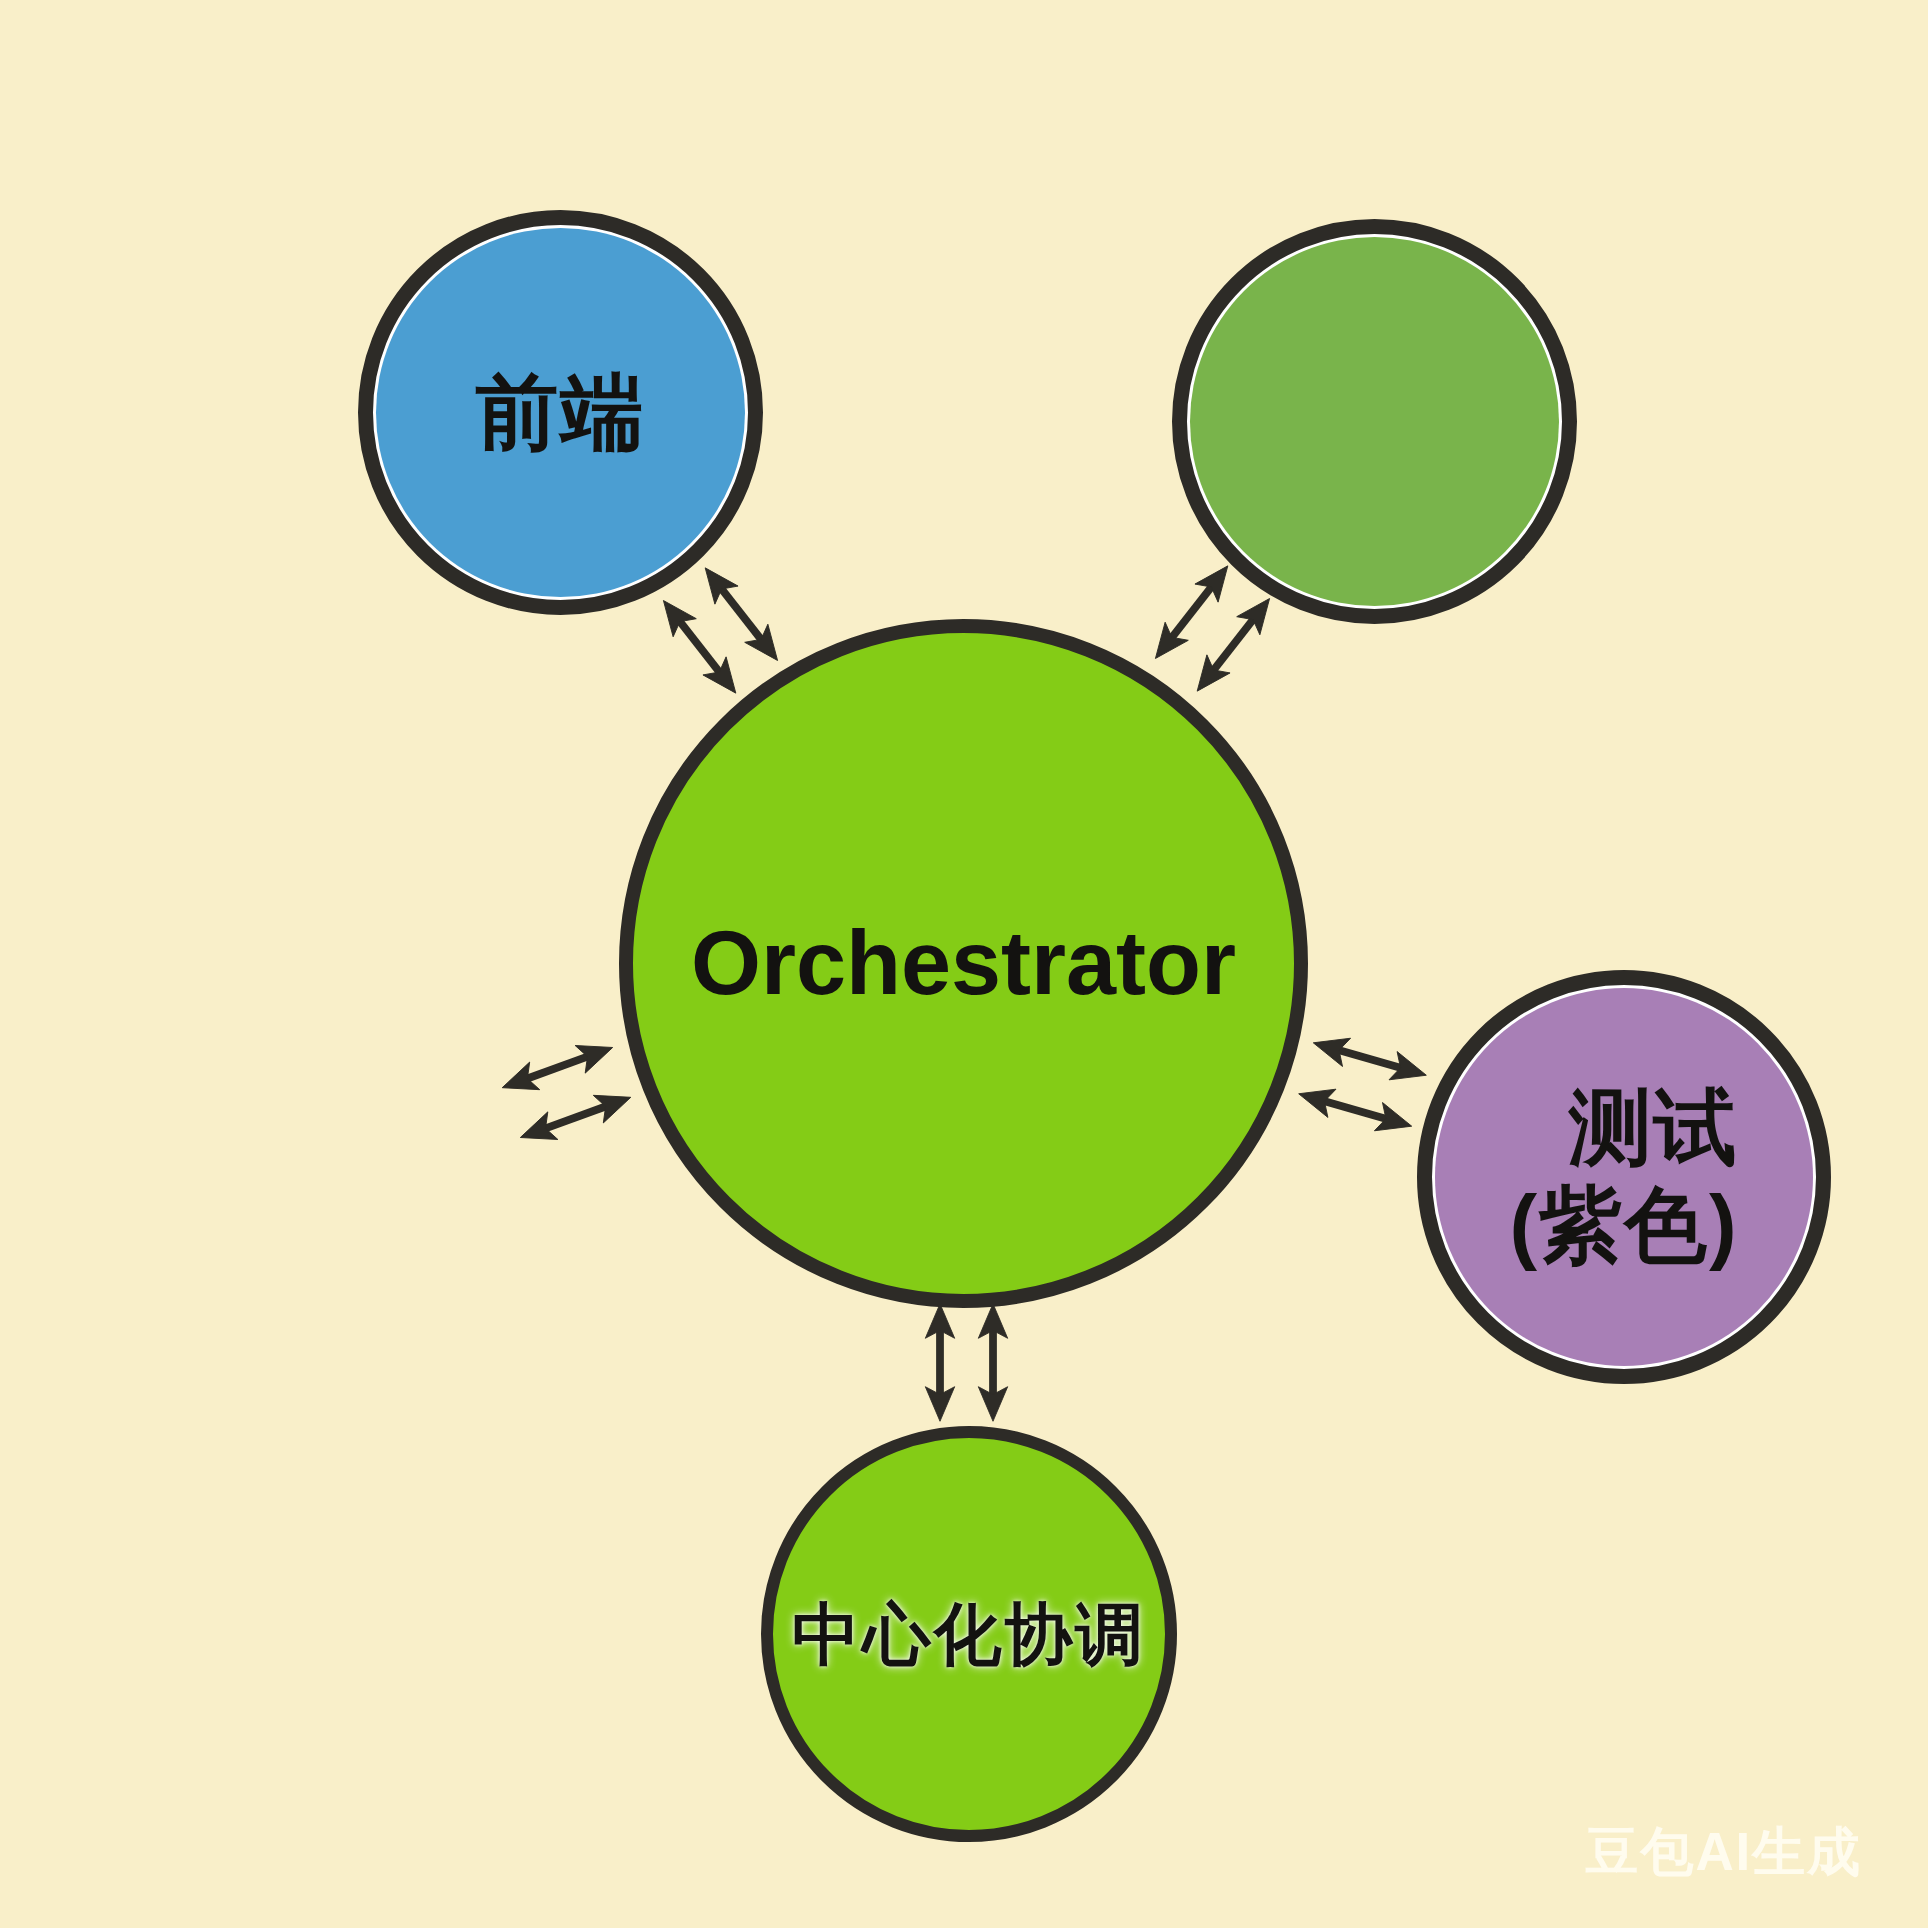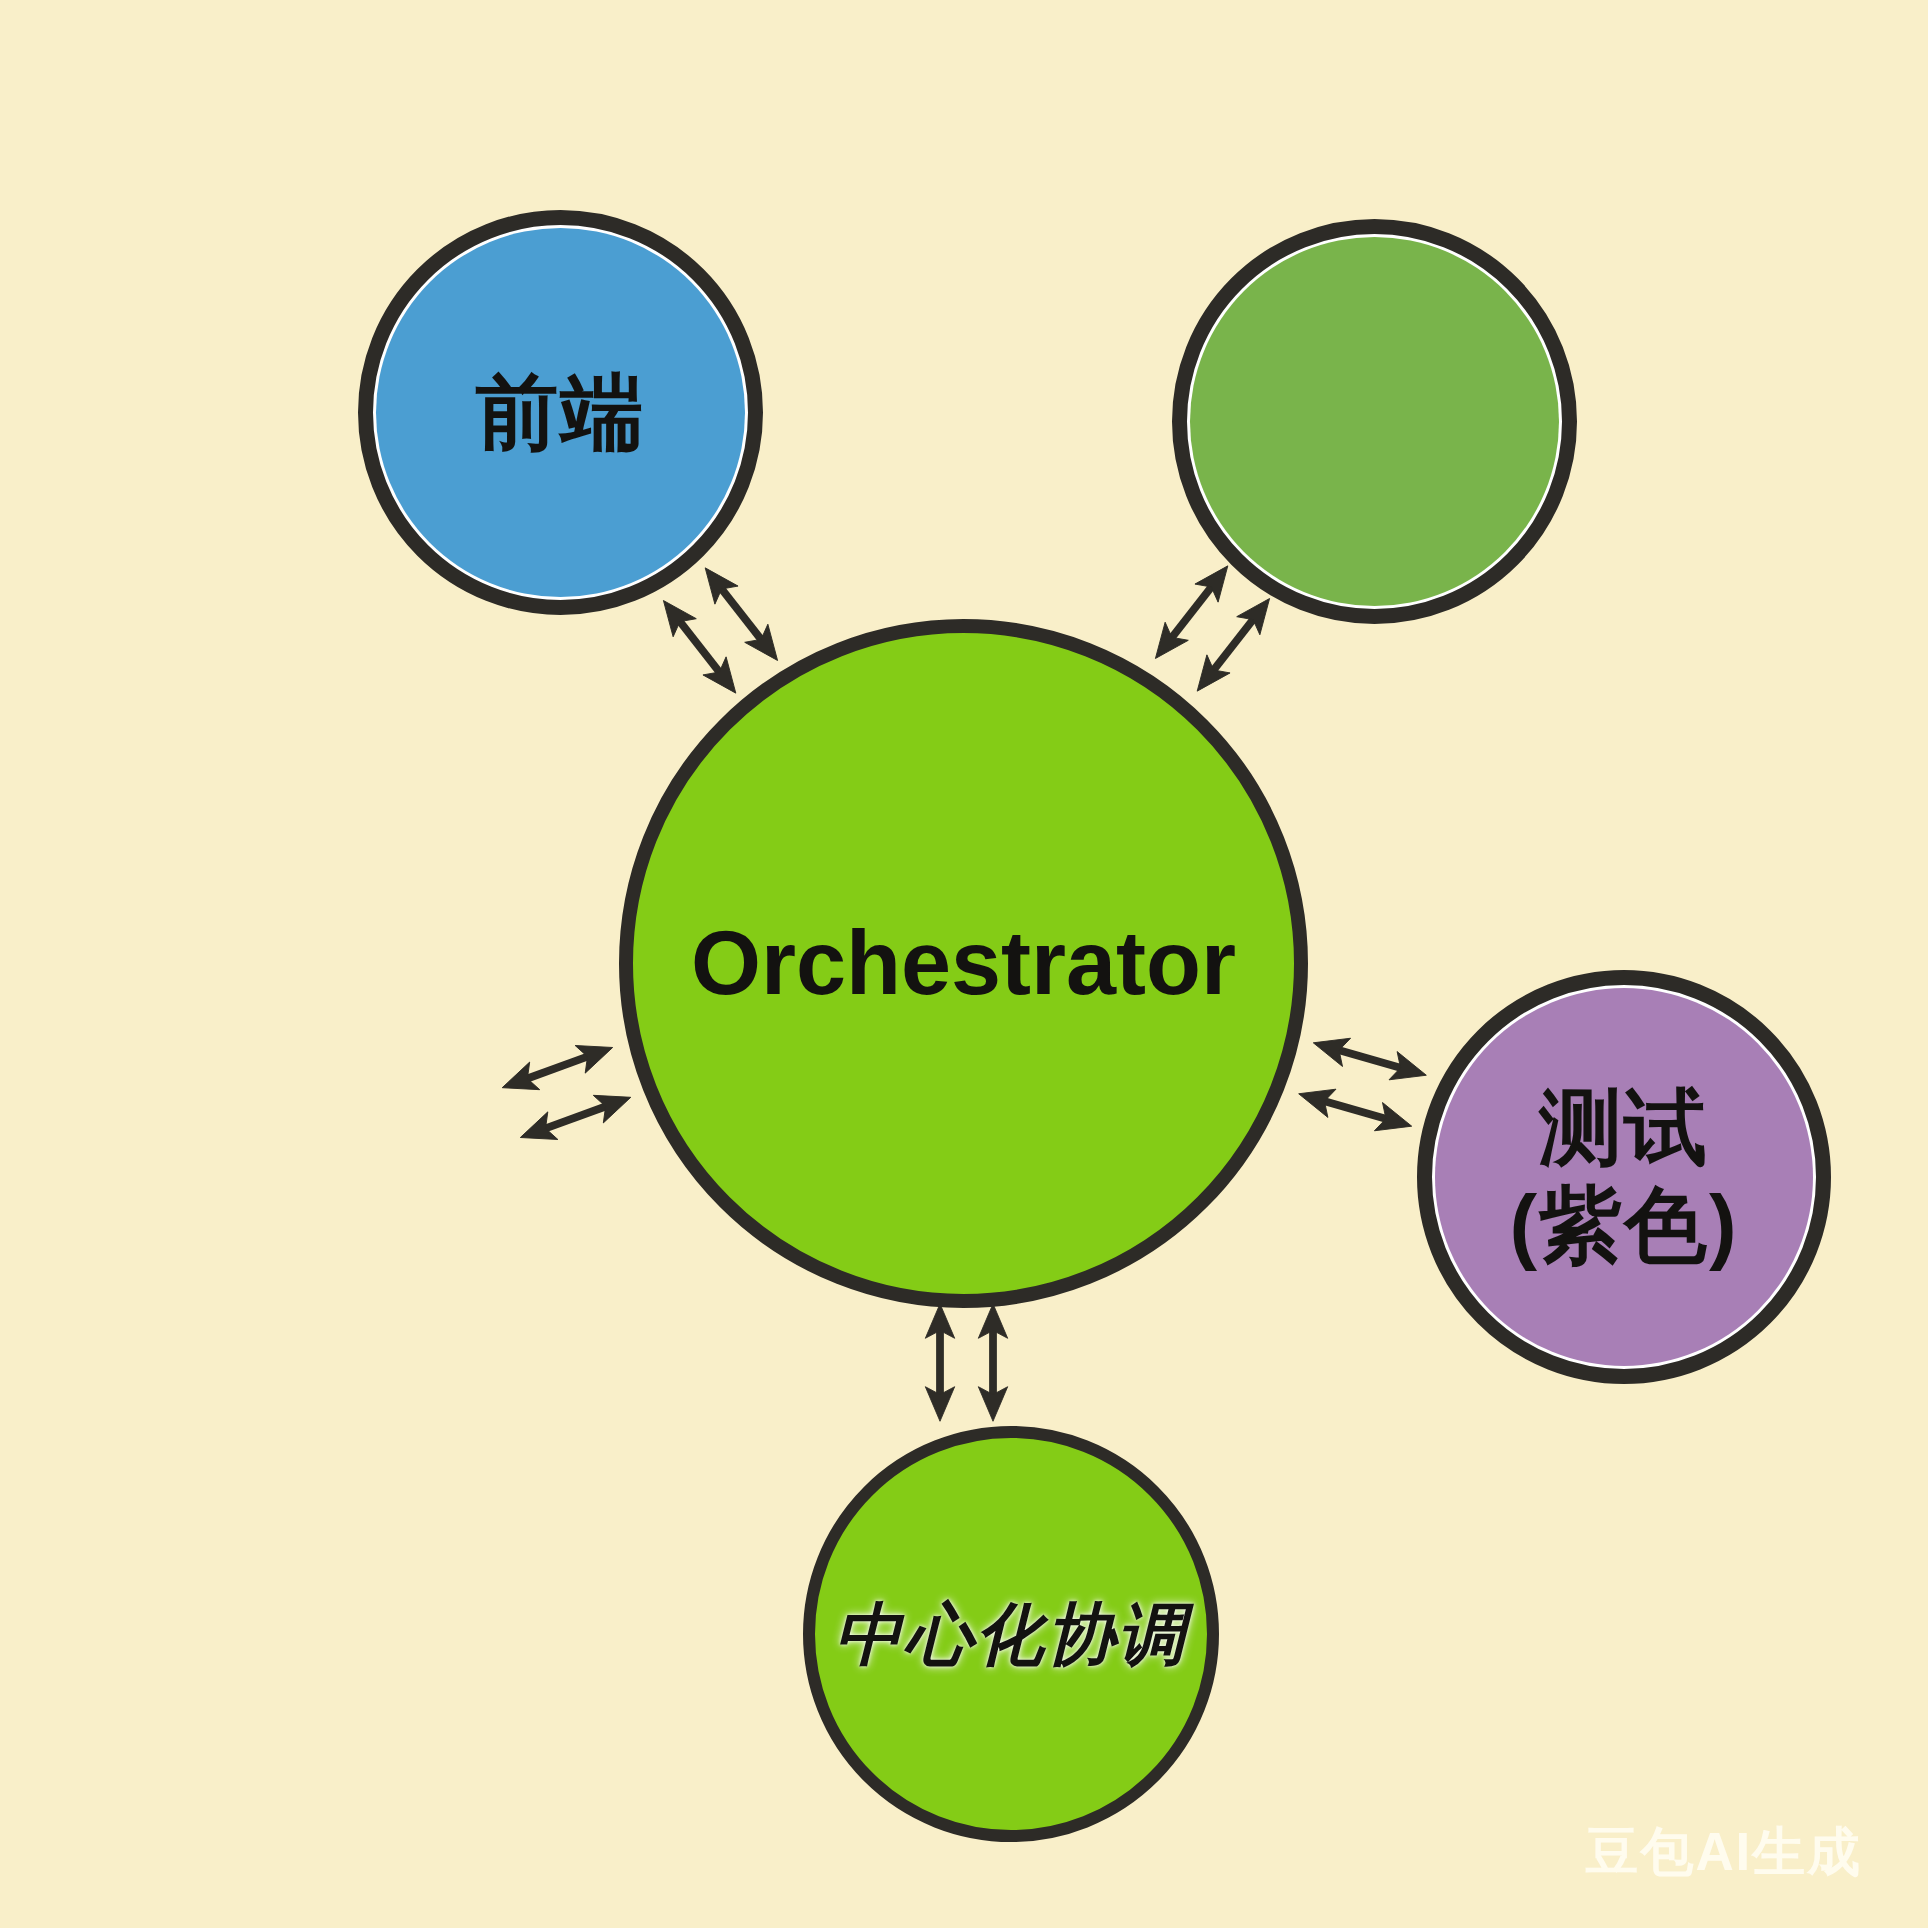--- a/index.html
+++ b/index.html
@@ -14,21 +14,21 @@
 
   
   .node {
     position: absolute;
     box-sizing: border-box;
     border-radius: 50%;
     border: 15px solid #2d2b27;
     display: flex;
     align-items: center;
     justify-content: center;
-    text-align: center;
+    text-align: right;
   }
   .node.colored { background: #ffffff; } 
   .node .fill {
     position: absolute;
     inset: 2.8px;
     border-radius: 50%;
     z-index: 0;
   }
   .node .label {
     position: relative;
@@ -98,21 +98,21 @@
 
 
   <div class="node colored" style="left:1417px; top:970px; width:414px; height:414px;">
     <div class="fill" style="background: rgb(168, 127, 182);"></div>
     <div class="label">
       <div>测试</div>
       <div>(紫色)</div>
     </div>
   </div>
 
-  <div class="node plain bottom-node" style="left:803px; top:1426px; width:416px; height:416px;font-style:italic;">
+  <div class="node plain bottom-node" style="left:761px; top:1426px; width:416px; height:416px;">
     <div class="label">中心化协调</div>
   </div>
 
   <div class="conn" style="left:660px; top:586px; transform:rotate(52deg);">
     <svg class="darrow" viewBox="0 0 140 40">
       <line class="ink" x1="28" y1="20" x2="112" y2="20" stroke-width="9"></line>
       <polygon class="ink" points="2,20 42,3 33,20 42,37"></polygon>
       <polygon class="ink" points="138,20 98,3 107,20 98,37"></polygon>
     </svg>
     <svg class="darrow" viewBox="0 0 140 40">

